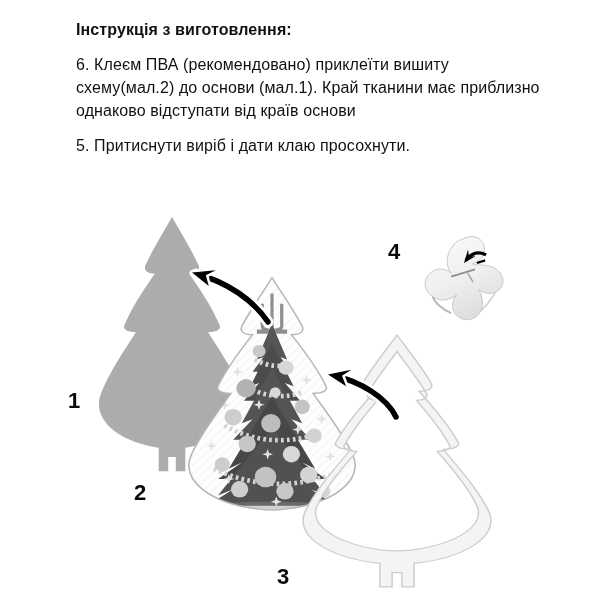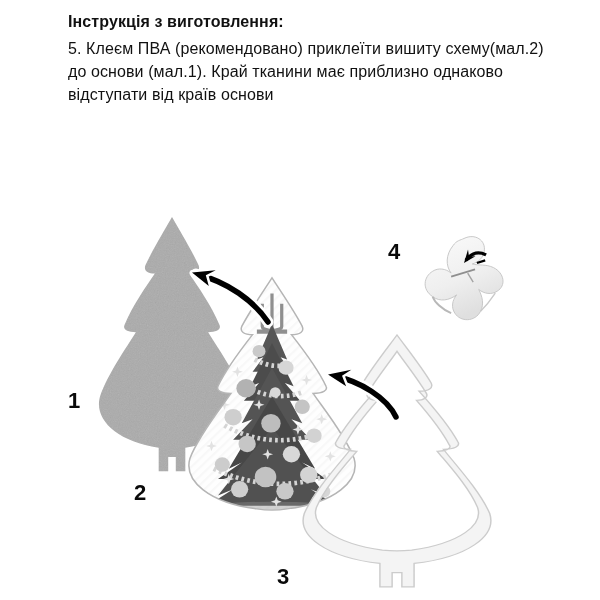--- a/index.html
+++ b/index.html
@@ -4,33 +4,34 @@
 <style>
   html,body{margin:0;padding:0;background:#fff;}
   .page{
     position:relative;width:600px;height:600px;overflow:hidden;
     background:#ffffff;font-family:"Liberation Sans",sans-serif;color:#111;
   }
   .instructions{
     position:absolute;left:64px;top:6px;width:492px;
     font-size:16px;line-height:23px;letter-spacing:0.1px;
   }
-  .instructions p{margin:4px;padding:0;}
+  .instructions p{margin:12px;padding:0;}
   .instructions .title{font-weight:bold;}
   .diagram{position:absolute;left:0;top:210px;}
   .lbl{font-family:"Liberation Sans",sans-serif;font-weight:bold;font-size:22px;fill:#0a0a0a;}
 </style>
 </head>
 <body>
 
 <div class="page">
 
   <div class="instructions">
     <p class="title">Інструкція з виготовлення:</p>
-    <p class="step">5. Клеєм ПВА (рекомендовано) приклеїти вишиту схему(мал.2) до основи (мал.1). Край тканини має приблизно однаково відступати від країв основи</p>
+    <p class="step">6. Клеєм ПВА (рекомендовано) приклеїти вишиту схему(мал.2) до основи (мал.1). Край тканини має приблизно однаково відступати від країв основи</p>
+    <p class="step">5. Притиснути виріб і дати клаю просохнути.</p>
   </div>
 
   <svg class="diagram" width="600" height="390" viewBox="0 0 600 390" xmlns="http://www.w3.org/2000/svg">
     <defs>
       <path id="treeTab" d="M100,5
         C108,18 120,36 128,52 C130,57 126,60 118,60
         C127,72 142,92 150,110 C152,114 147,117 138,117
         C148,132 168,158 176,180 C182,202 158,223 114,229
         L114,252 L104,252 L104,238 L96,238 L96,252 L86,252 L86,229
         C42,223 18,202 24,180 C32,158 52,132 62,117

